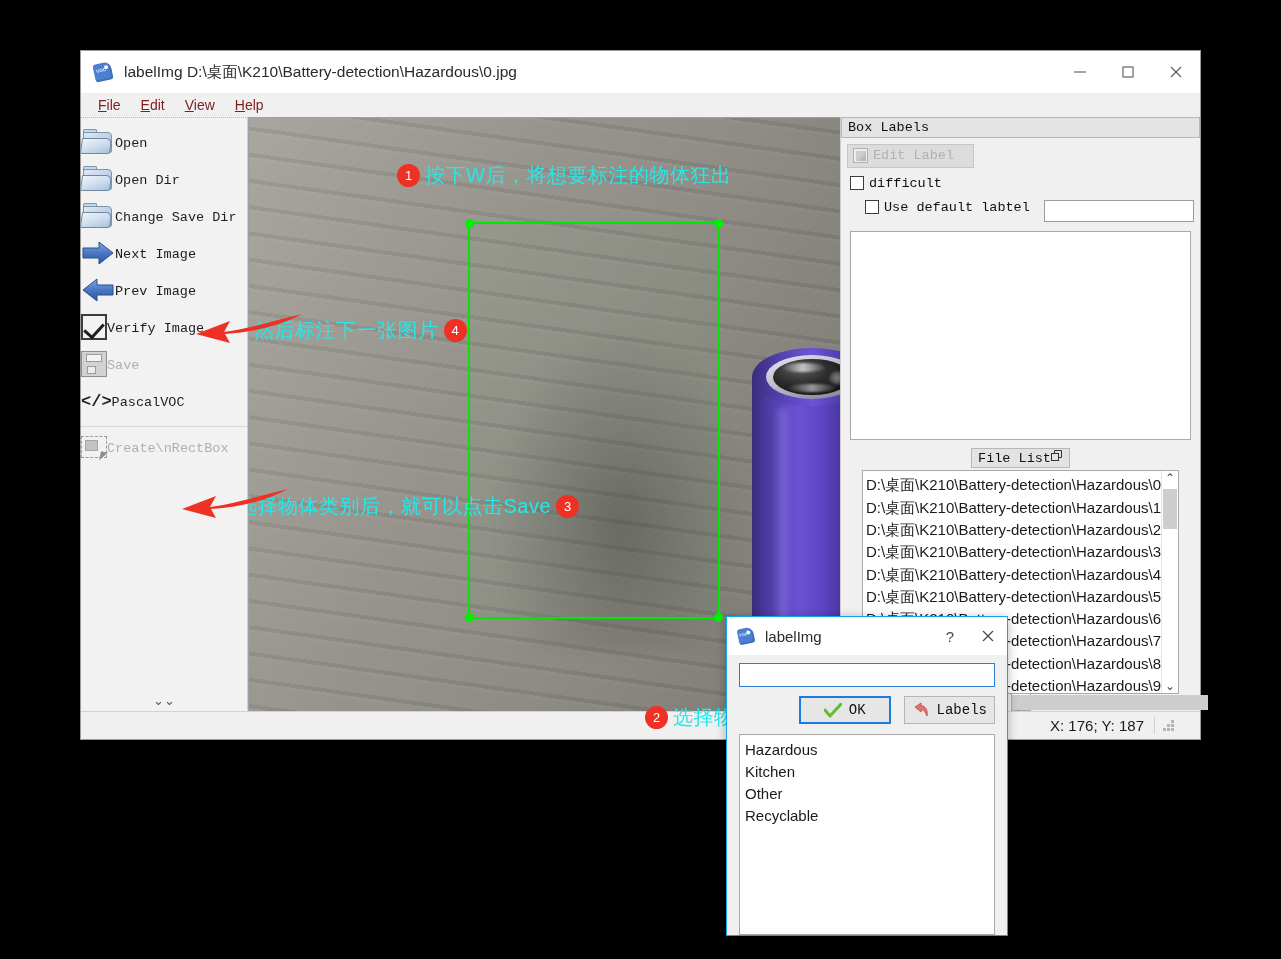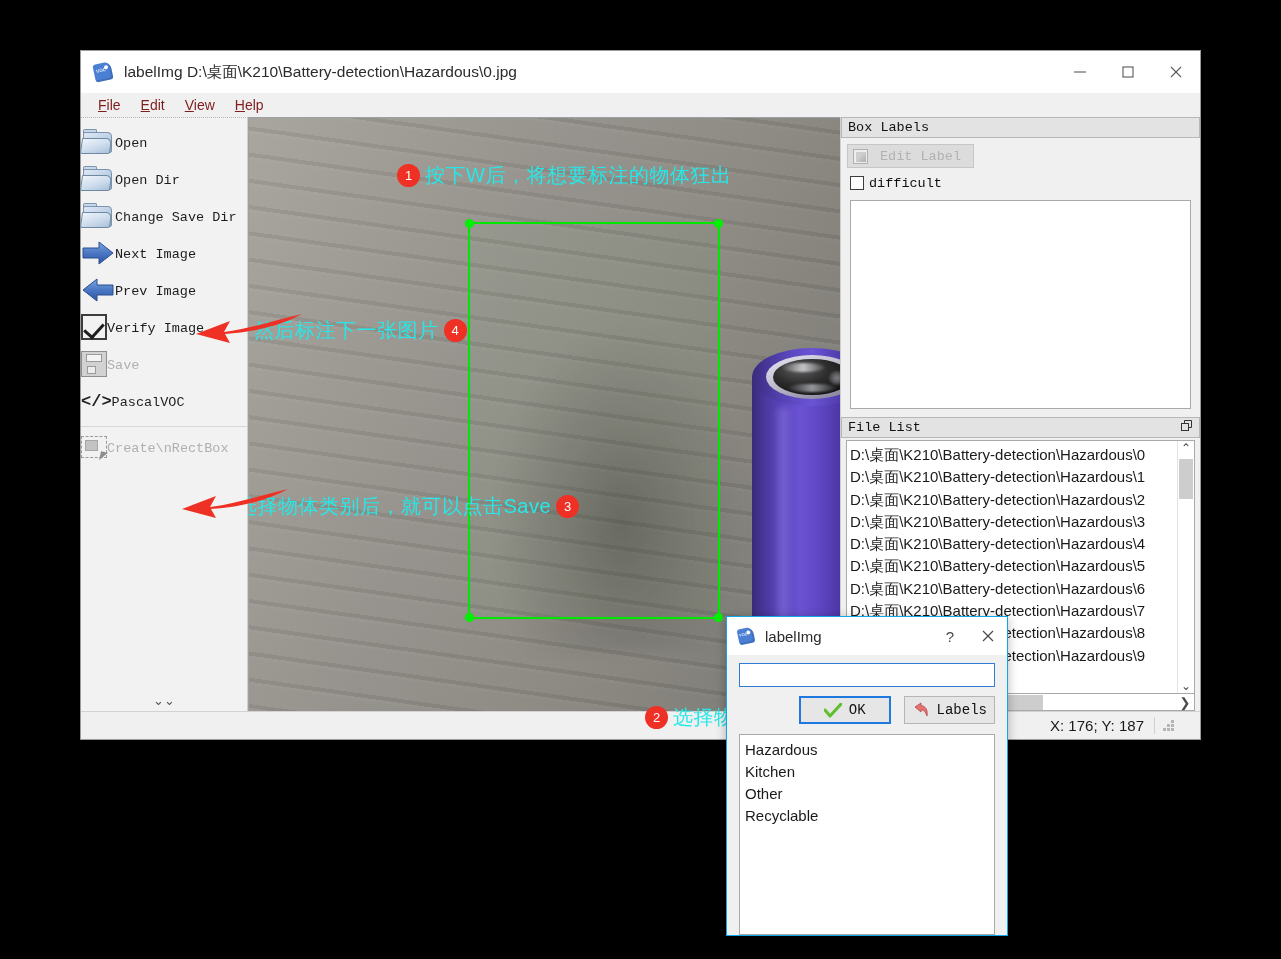--- a/index.html
+++ b/index.html
@@ -238,41 +238,41 @@
   }
   .dock-title {
     height: 21px; background: #e3e3e3; border: 1px solid #b7b7b7; border-bottom: 1px solid #b7b7b7;
     display: flex; align-items: center; padding: 0 6px;
     font-family: "Liberation Mono", monospace; font-size: 13.5px; color: #111;
   }
   .dock-title .float-ico { margin-left: auto; }
   .boxlabels { display: flex; flex-direction: column; padding: 4px 4px 0 4px; }
   .edit-label-btn {
     width: 127px; height: 24px; background: #dcdcdc; border: 1px solid #c6c6c6;
-    display: flex; align-items: center; gap: 12px; padding-left: 5px; margin: 2px 0 2px 2px;
+    display: flex; align-items: center; gap: 5px; padding-left: 5px; margin: 2px 0 2px 2px;
   }
   .edit-ico { width: 15px; height: 15px; border: 1px solid #b0b0b0; background:#ededed; position:relative;}
   .edit-ico:after{content:""; position:absolute; left:2px; top:2px; width:10px;height:10px;
     background: linear-gradient(135deg,#cfcfcf 40%, #aeaeae 100%); transform: rotate(0deg);}
   .edit-label-txt { font-family:"Liberation Mono",monospace; font-size: 13.5px; color:#b2b2b2; }
 
   .chk-row { display: flex; align-items: flex-start; gap: 5px; margin: 6px 0 0 5px; }
   .chk-row.indent { margin-left: 20px; margin-top: 9px; }
   .chk {
     width: 14px; height: 14px; background: #fff; border: 1px solid #3d3d3d; flex: 0 0 14px;
   }
   .chk-lbl { font-family:"Liberation Mono",monospace; font-size: 13.5px; color: #111; }
   .default-input {
     width: 150px; height: 22px; background: #fff; border: 1px solid #9c9c9c; margin-left: 9px;
   }
   .labels-list {
     margin: 9px 5px 0 5px; height: 209px; background: #fff; border: 1px solid #a9a9a9;
   }
 
-  .filelist-wrap { margin-top: 8px; display: flex; flex-direction: column; flex: 1 1 auto; min-height:0; }
+  .filelist-wrap { margin-top: 8px; display: flex; flex-direction: column; flex: 1 1 auto; min-height:0;align-items:center; }
   .filelist-box {
     margin: 2px 5px 0 5px; flex: 1 1 auto; background: #fff; border: 1px solid #a9a9a9;
     position: relative; overflow: hidden; display:flex;
   }
   .fl-items { flex: 1 1 auto; padding: 3px 0 0 3px; overflow: hidden; }
   .fl-item {
     font-family: "Liberation Sans", sans-serif; font-size: 15px; color: #1a1a1a;
     line-height: 22.3px; white-space: nowrap; overflow: hidden;
   }
   .vscroll {
@@ -524,20 +524,25 @@
           <div class="edit-label-btn">
             <span class="edit-ico"></span>
             <span class="edit-label-txt">Edit Label</span>
           </div>
 
           <div class="chk-row">
             <span class="chk"></span>
             <span class="chk-lbl">difficult</span>
           </div>
 
+          <div class="chk-row indent">
+            <span class="chk"></span>
+            <span class="chk-lbl">Use default labtel</span>
+            <span class="default-input"></span>
+          </div>
 
           <div class="labels-list"></div>
         </div>
 
         <div class="filelist-wrap">
           <div class="dock-title">
             <span>File List</span>
             <span class="float-ico">
               <svg width="12" height="12" viewBox="0 0 12 12">
                 <rect x="0.5" y="3.5" width="7" height="7" fill="none" stroke="#333" stroke-width="1"></rect>

